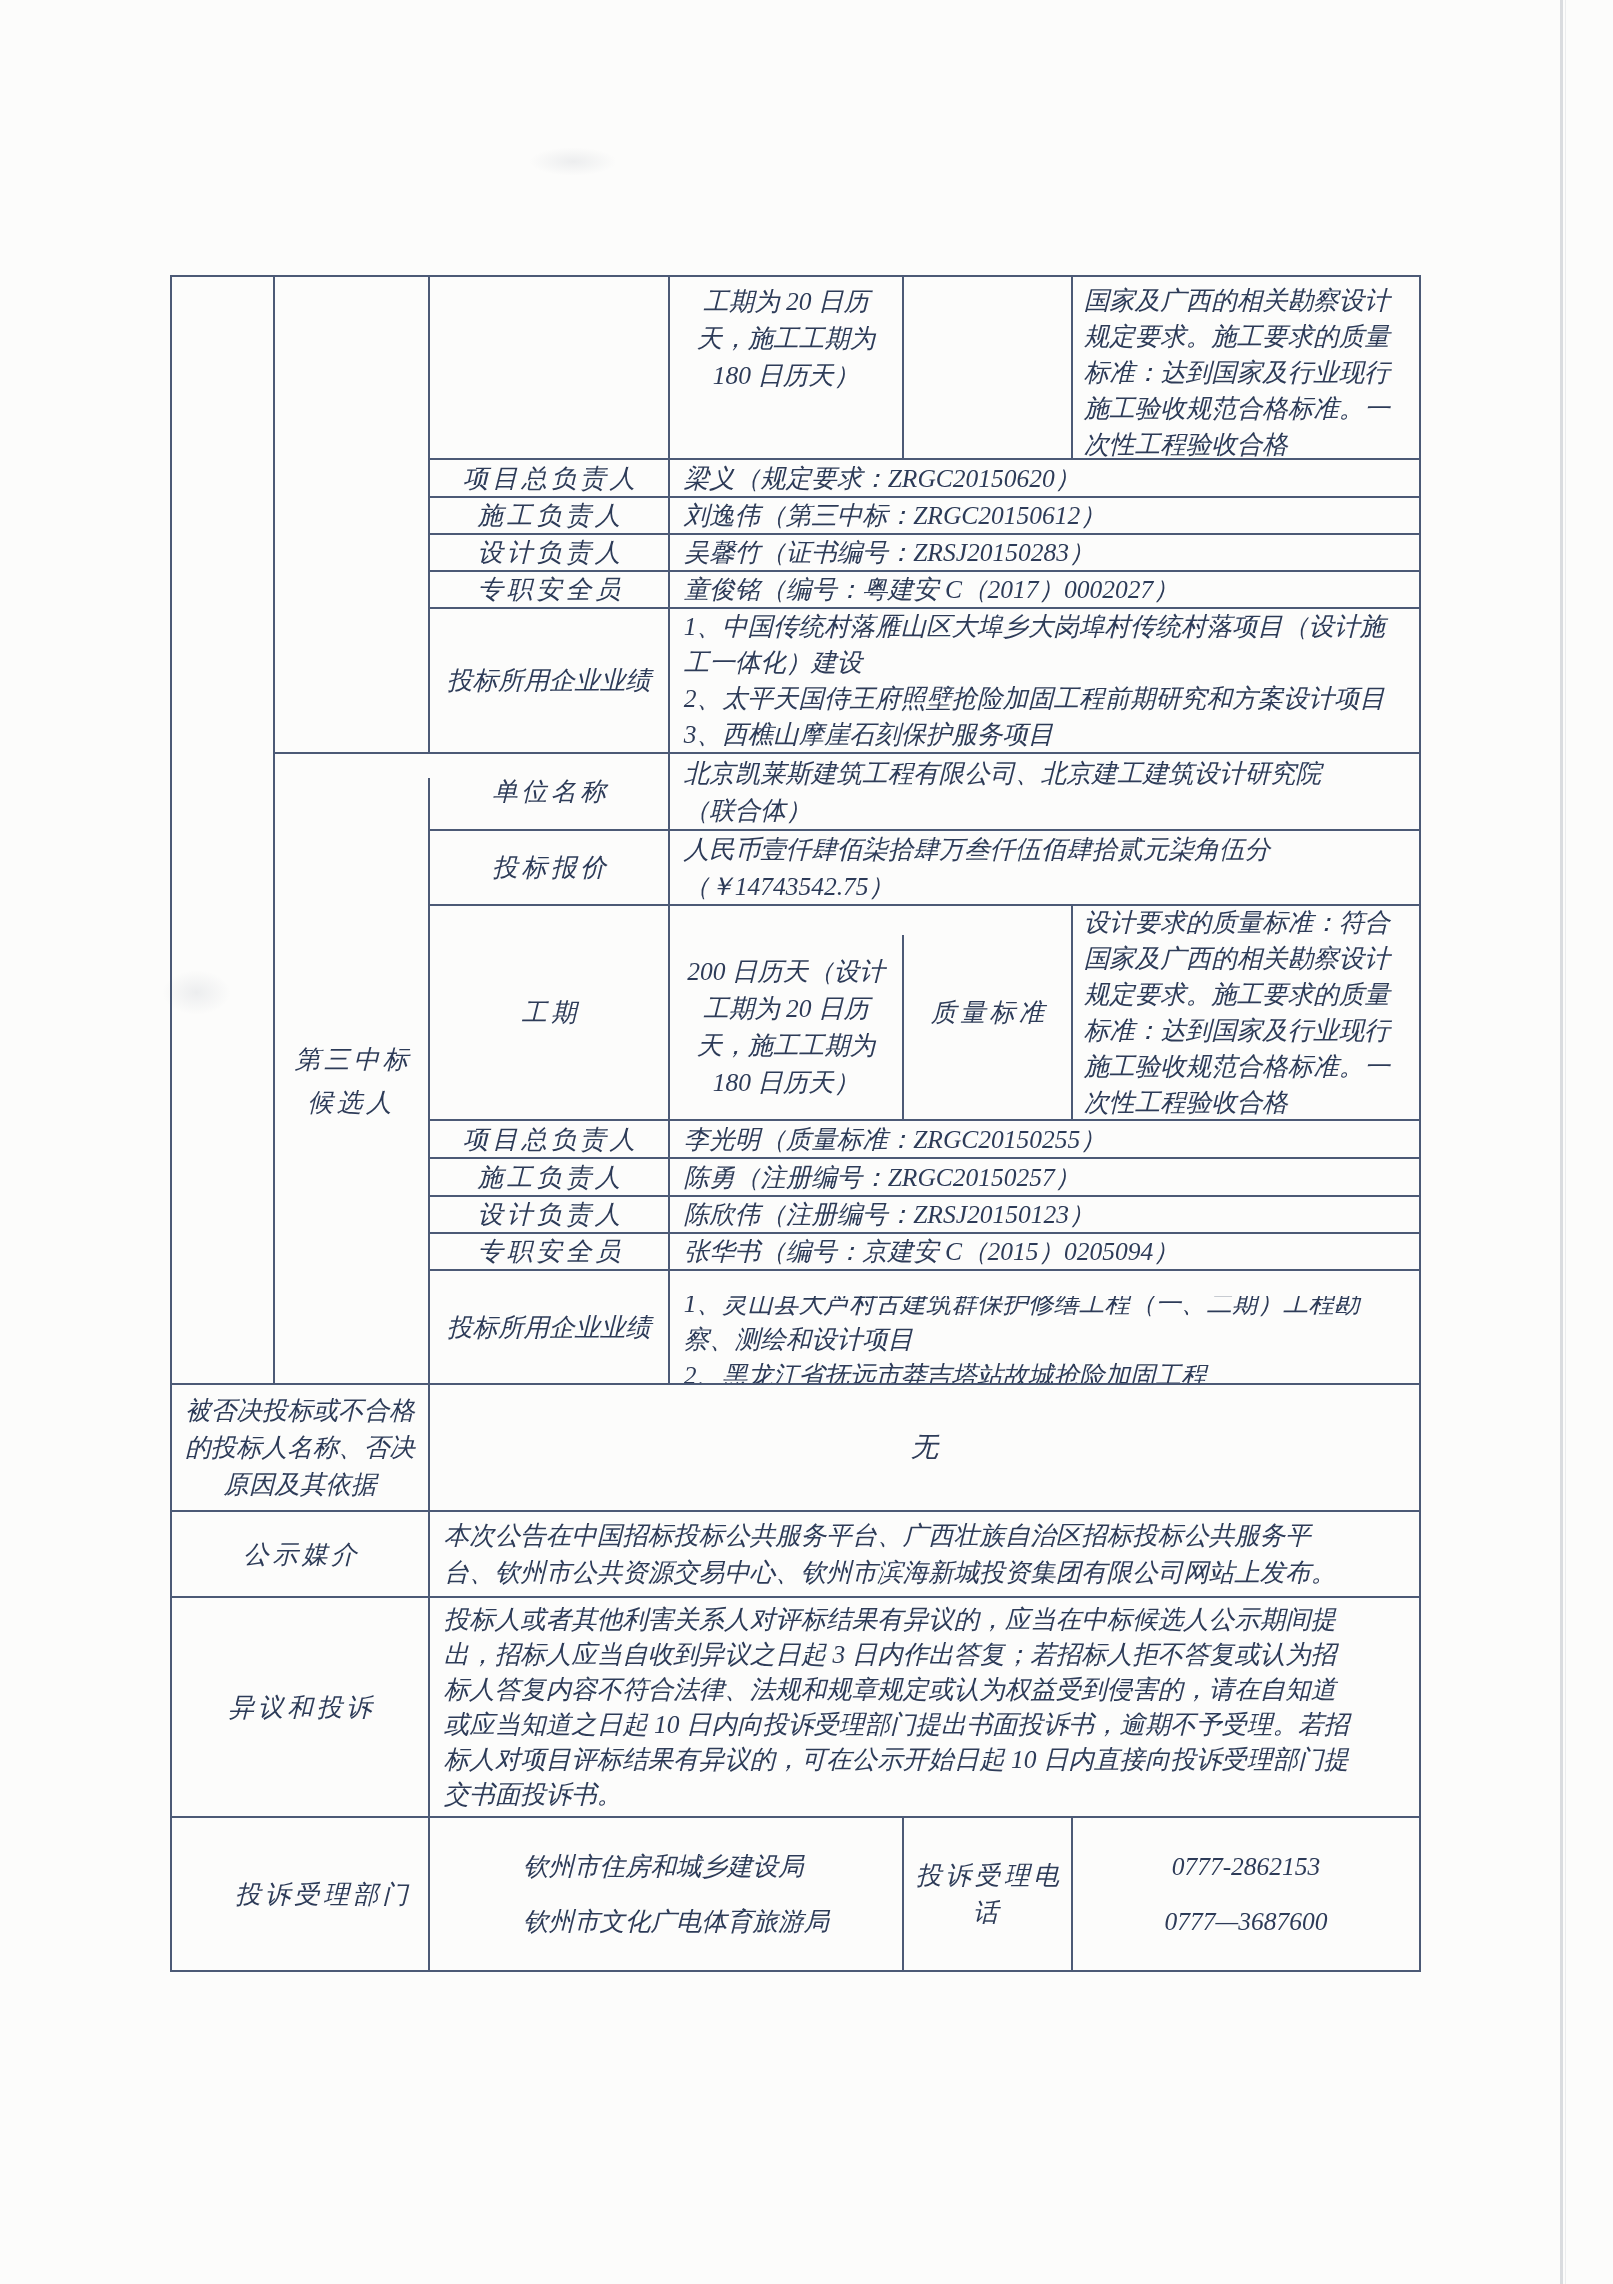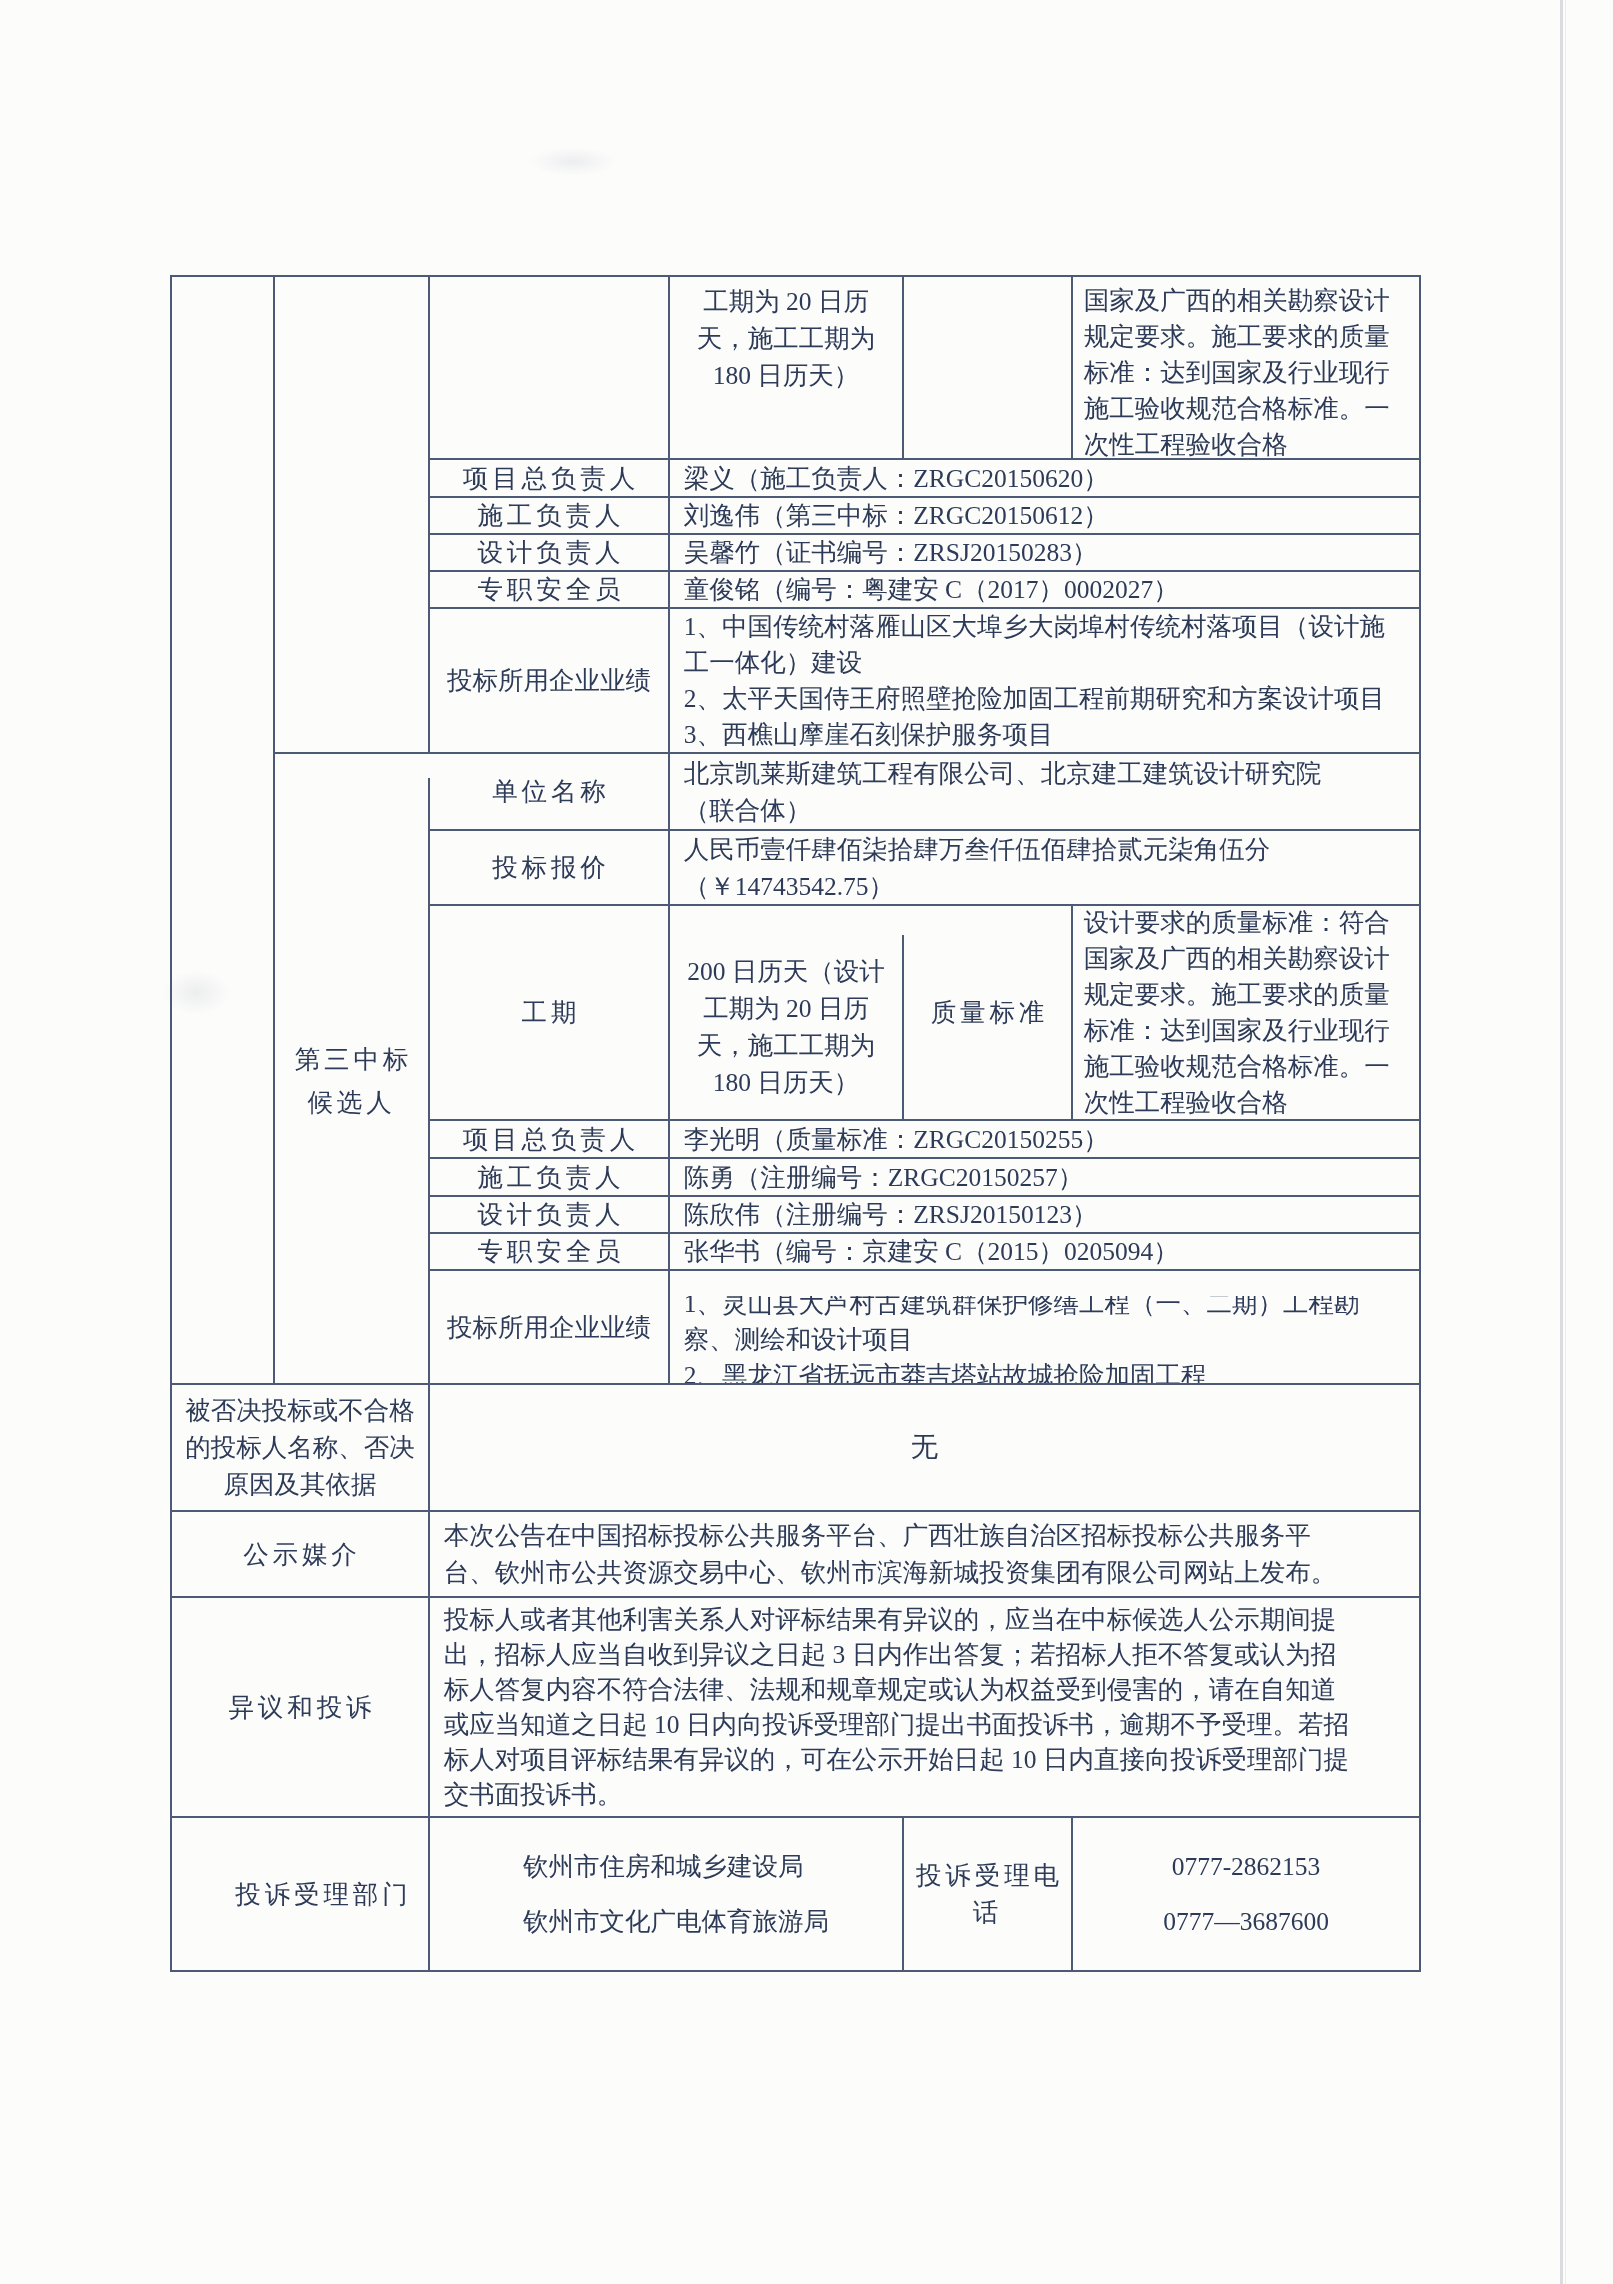--- a/index.html
+++ b/index.html
@@ -30,21 +30,21 @@
     background:var(--paper);
   }
   .cell{
     border-right:2px solid var(--bc);
     border-bottom:2px solid var(--bc);
     display:flex;align-items:center;justify-content:center;
     box-sizing:border-box;
     line-height:37px;
     overflow:hidden;
   }
-  .cell .tx{width:100%;text-align:center;white-space:pre-line;}
+  .cell .tx{width:100%;text-align:center;white-space:pre-line;font-style:italic;}
   .no-r{border-right:none;}
   .no-b{border-bottom:none;}
   .left .tx{text-align:left;}
   .pad{padding:0 15.7px 0 13.7px;}
   .padq{padding:2px 10.8px;}
   .top{align-items:flex-start;padding-top:5.9px;}
   .lh37{line-height:36px;}
   .lh36{line-height:35px;}
   .lh56{line-height:55px;}
   .lh44{line-height:43px;}
@@ -73,21 +73,21 @@
 规定要求。施工要求的质量
 标准：达到国家及行业现行
 施工验收规范合格标准。一
 次性工程验收合格</div>
   </div>
 
   <div class="cell ls" style="grid-column:3;grid-row:2;">
       <div class="tx">项目总负责人</div>
     </div>
   <div class="cell no-r left pad" style="grid-column:4/span 3;grid-row:2;">
-      <div class="tx">梁义（施工负责人：ZRGC20150620）</div>
+      <div class="tx">梁义（规定要求：ZRGC20150620）</div>
     </div>
 
   <div class="cell ls" style="grid-column:3;grid-row:3;">
       <div class="tx">施工负责人</div>
     </div>
   <div class="cell no-r left pad" style="grid-column:4/span 3;grid-row:3;">
       <div class="tx">刘逸伟（第三中标：ZRGC20150612）</div>
     </div>
 
   <div class="cell ls" style="grid-column:3;grid-row:4;">

